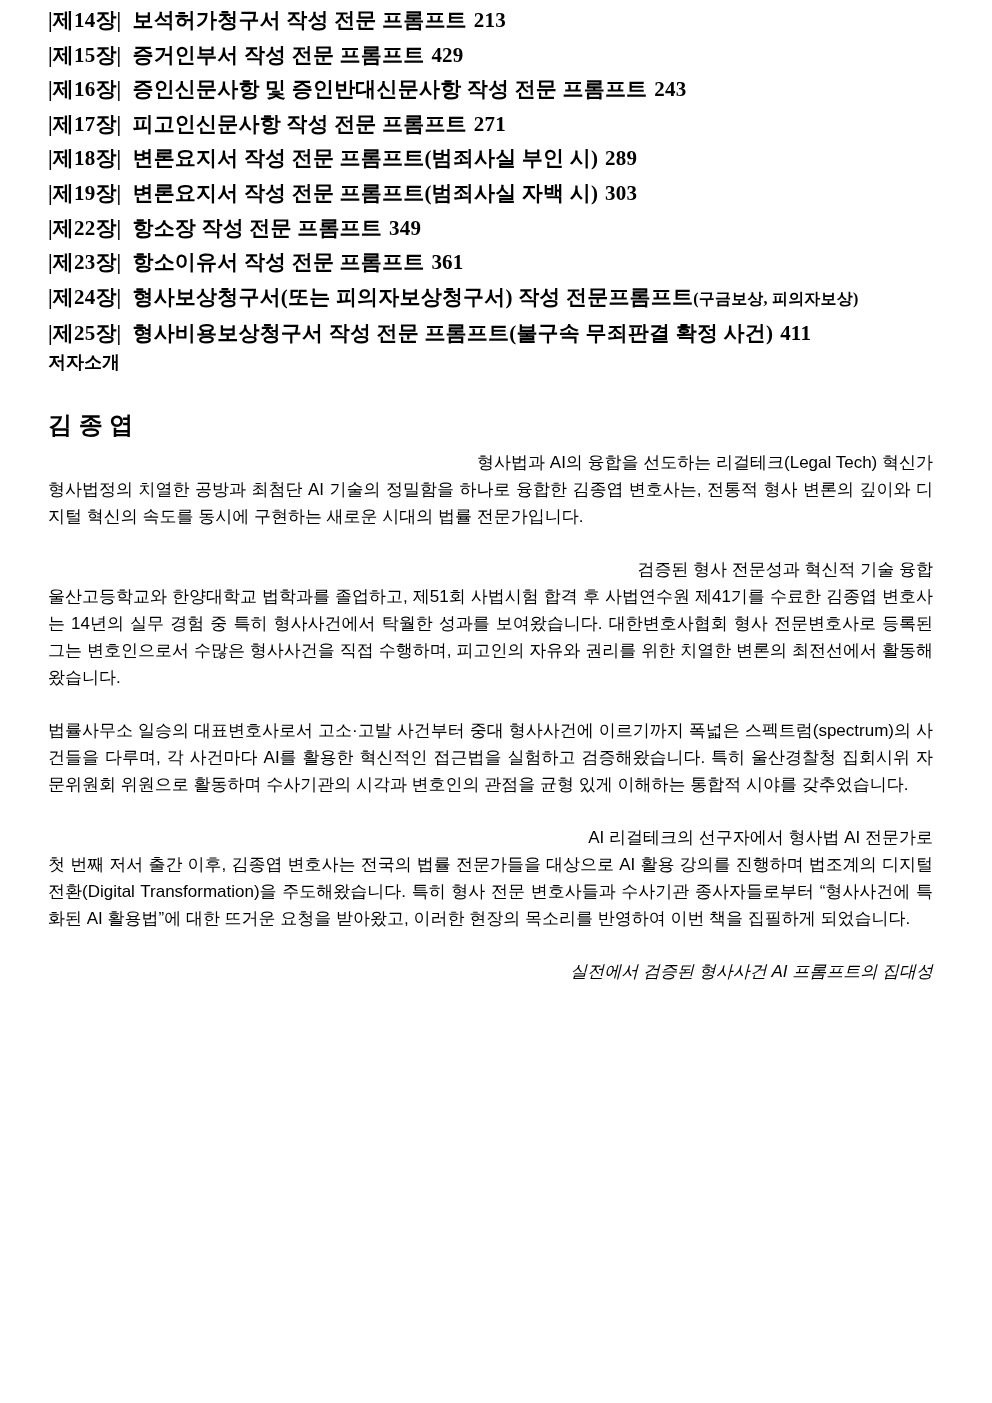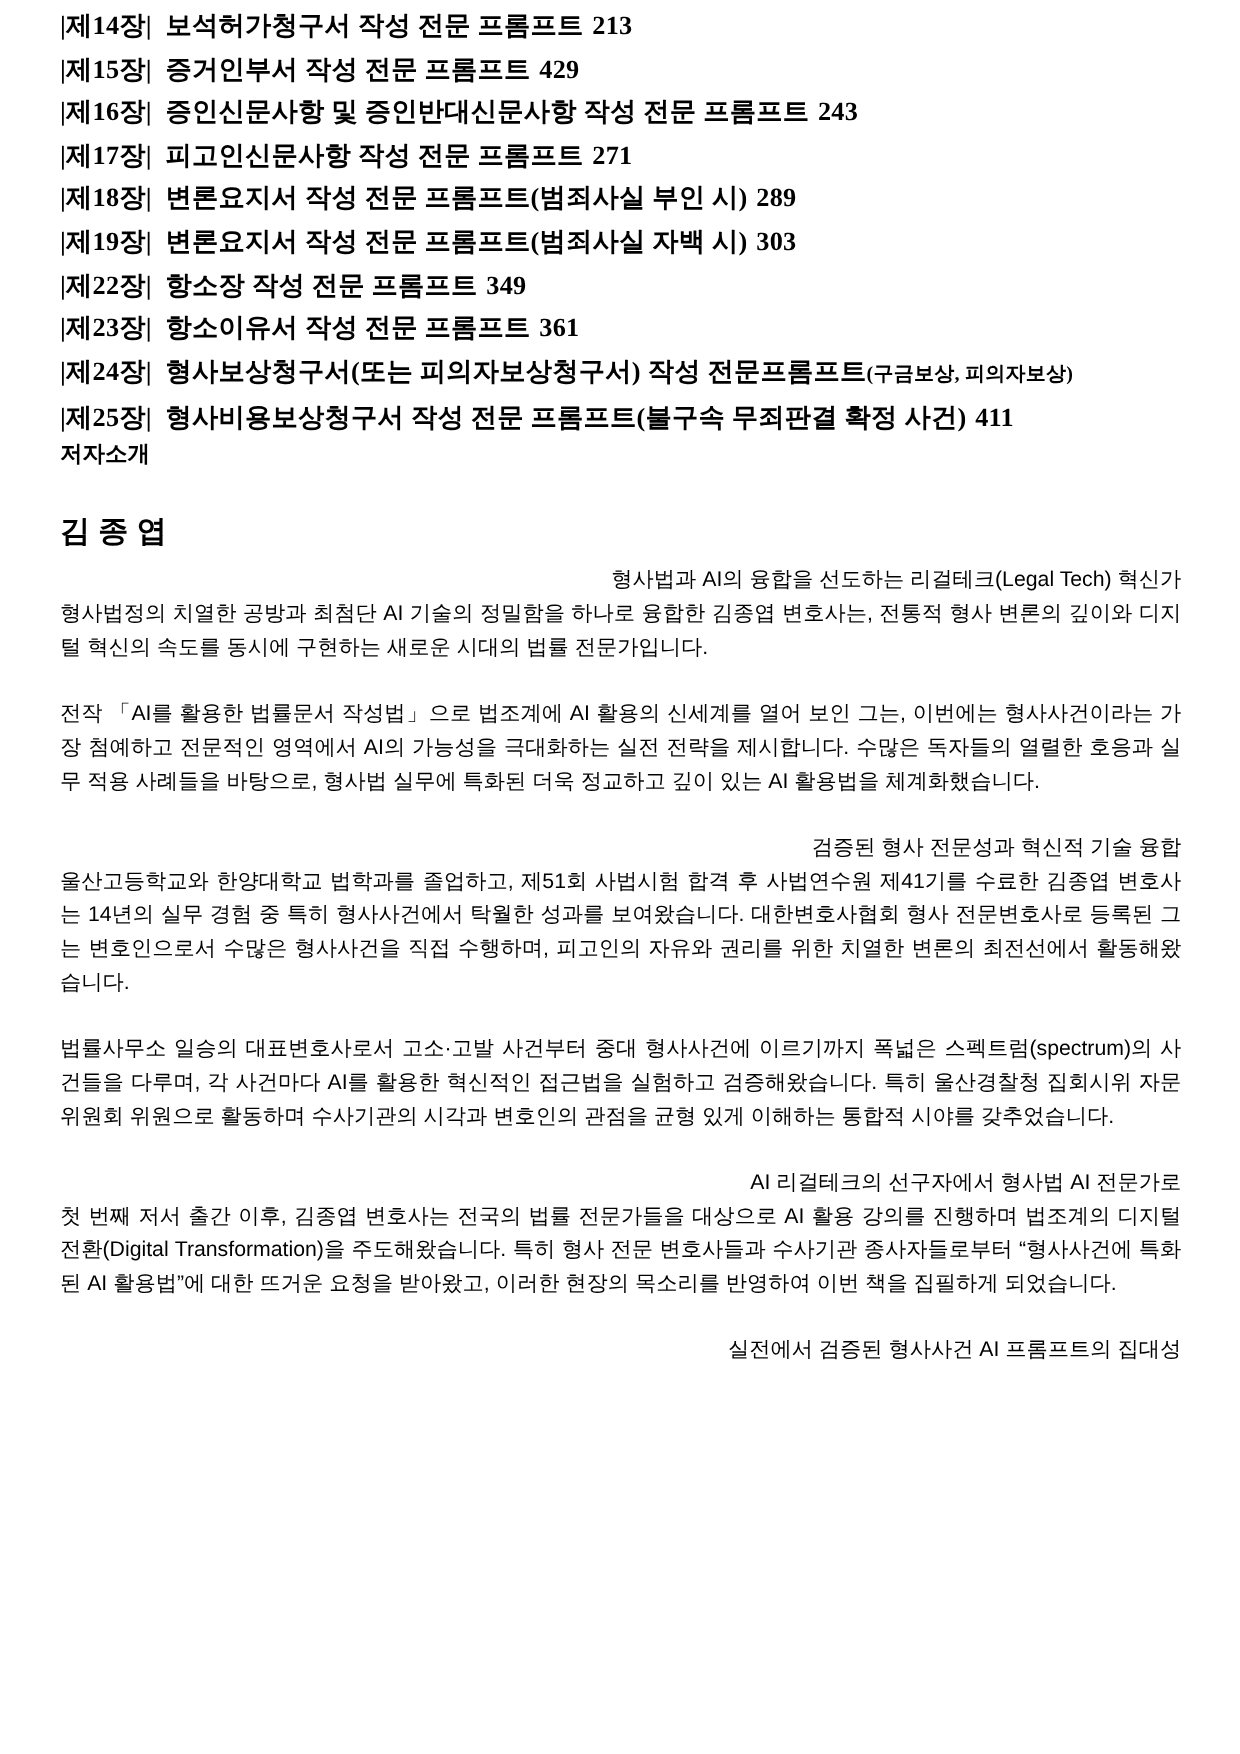--- a/index.html
+++ b/index.html
@@ -10,21 +10,21 @@
   body {
     width: 992px;
     height: 1403px;
     color: #000000;
     font-family: "Liberation Sans", "DejaVu Sans", sans-serif;
   }
   .page {
     box-sizing: border-box;
     width: 992px;
     height: 1403px;
-    padding: 3px 47px 0 48px;
+    padding: 3px 59px 0 48px;
     overflow: hidden;
     background: #ffffff;
   }
   
   .toc {
     font-family: "Liberation Serif", "DejaVu Serif", serif;
     font-weight: bold;
     font-size: 21px;
   }
   .toc-row {
@@ -61,20 +61,21 @@
     line-height: 27px;
     text-align: justify;
     word-break: break-all;
     margin: 0 0 26px 0;
   }
   .para.first {
     margin-top: 12px;
   }
   .para:last-child {
     margin-bottom: 0;
+    font-style: italic;
   }
   .para-heading {
     display: block;
     text-align: right;
   }
 </style>
 </head>
 <body>
 
 <div class="page">
@@ -114,23 +115,20 @@
 
   <div class="author">
     <h2 class="section-title">저자소개</h2>
     <h3 class="author-name">김 종 엽</h3>
 
     <p class="para first">
       <span class="para-heading">형사법과 AI의 융합을 선도하는 리걸테크(Legal Tech) 혁신가</span>
       <span class="para-body">형사법정의 치열한 공방과 최첨단 AI 기술의 정밀함을 하나로 융합한 김종엽 변호사는, 전통적 형사 변론의 깊이와 디지털 혁신의 속도를 동시에 구현하는 새로운 시대의 법률 전문가입니다.</span>
     </p>
 
-    <p class="para">
-      <span class="para-body">전작 「AI를 활용한 법률문서 작성법」으로 법조계에 AI 활용의 신세계를 열어 보인 그는, 이번에는 형사사건이라는 가장 첨예하고 전문적인 영역에서 AI의 가능성을 극대화하는 실전 전략을 제시합니다. 수많은 독자들의 열렬한 호응과 실무 적용 사례들을 바탕으로, 형사법 실무에 특화된 더욱 정교하고 깊이 있는 AI 활용법을 체계화했습니다.</span>
-    </p>
 
     <p class="para">
       <span class="para-heading">검증된 형사 전문성과 혁신적 기술 융합</span>
       <span class="para-body">울산고등학교와 한양대학교 법학과를 졸업하고, 제51회 사법시험 합격 후 사법연수원 제41기를 수료한 김종엽 변호사는 14년의 실무 경험 중 특히 형사사건에서 탁월한 성과를 보여왔습니다. 대한변호사협회 형사 전문변호사로 등록된 그는 변호인으로서 수많은 형사사건을 직접 수행하며, 피고인의 자유와 권리를 위한 치열한 변론의 최전선에서 활동해왔습니다.</span>
     </p>
 
     <p class="para">
       <span class="para-body">법률사무소 일승의 대표변호사로서 고소·고발 사건부터 중대 형사사건에 이르기까지 폭넓은 스펙트럼(spectrum)의 사건들을 다루며, 각 사건마다 AI를 활용한 혁신적인 접근법을 실험하고 검증해왔습니다. 특히 울산경찰청 집회시위 자문위원회 위원으로 활동하며 수사기관의 시각과 변호인의 관점을 균형 있게 이해하는 통합적 시야를 갖추었습니다.</span>
     </p>
 

